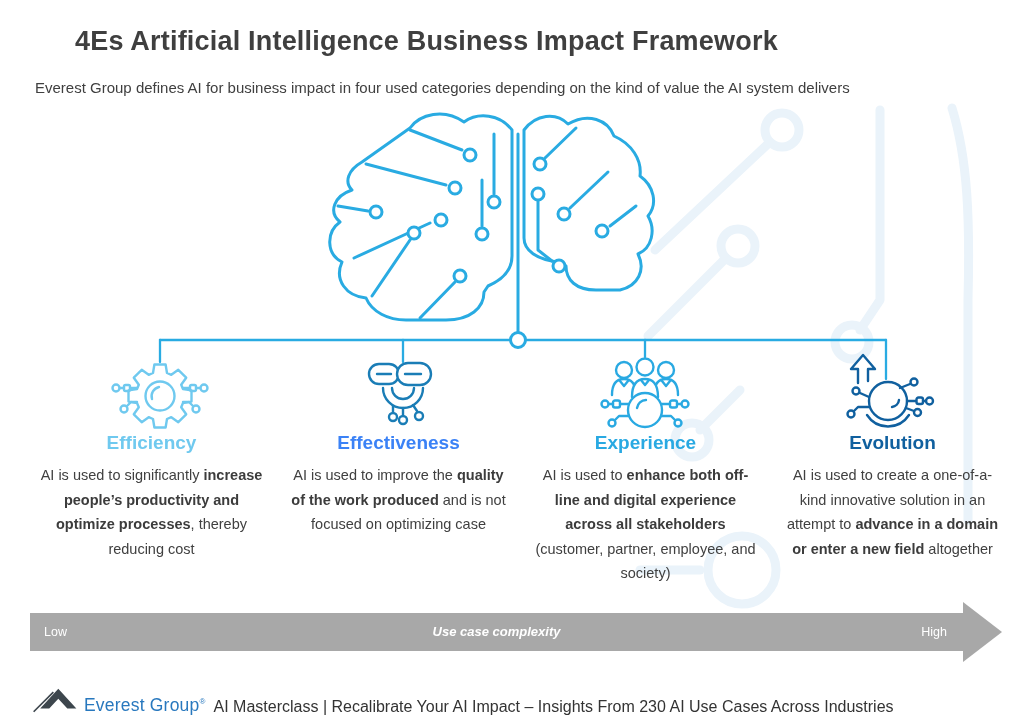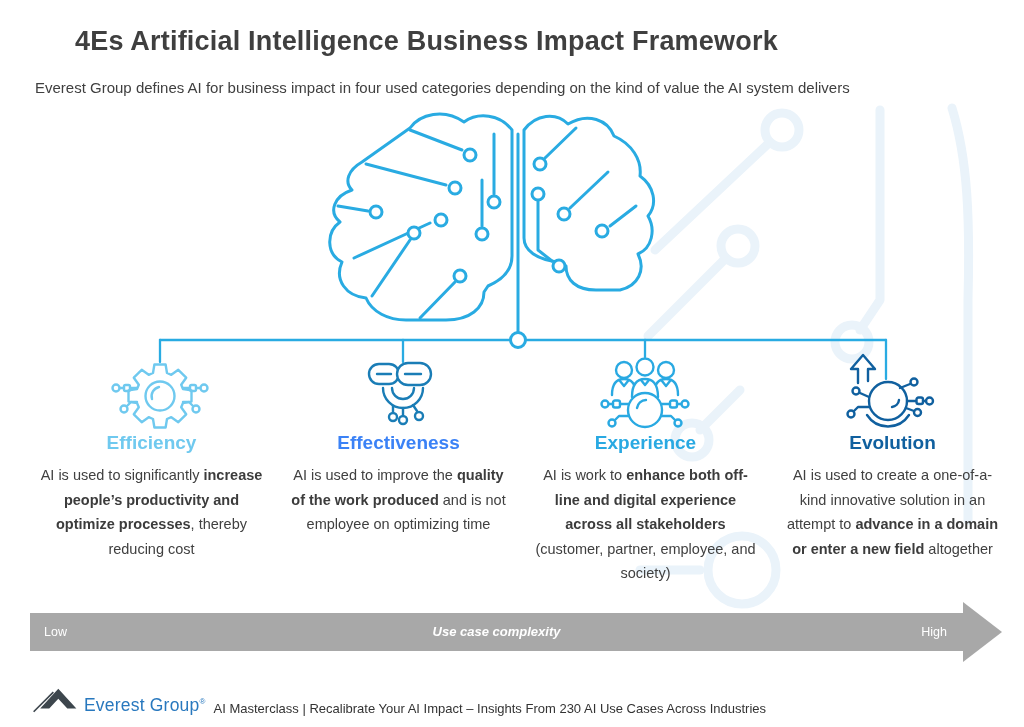--- a/index.html
+++ b/index.html
@@ -19,21 +19,21 @@
   .axis-head{position:absolute;left:933px;top:-11px;width:0;height:0;
              border-top:30px solid transparent;border-bottom:30px solid transparent;border-left:39px solid #a8a8a8;}
   .axis-label{position:absolute;top:0;height:38px;line-height:38px;color:#fff;font-size:12.5px;}
   .axis-low{left:14px;}
   .axis-high{right:16px;}
   .axis-center{left:0;right:0;text-align:center;font-weight:bold;font-style:italic;font-size:13px;}
   .footer{position:absolute;left:32px;top:668px;height:48px;display:flex;align-items:flex-end;z-index:2;}
   .logo-mark{width:46px;height:38px;margin-right:6px;}
   .logo-text{font-size:17.5px;color:#2878be;letter-spacing:.2px;}
   .logo-text sup{font-size:8px;}
-  .footer-caption{font-size:13px;color:#333;margin-left:8px;}
+  .footer-caption{font-size:16px;color:#333;margin-left:8px;}
 </style>
 </head>
 <body>
 
 <div class="page">
 
   <div class="title">4Es Artificial Intelligence Business Impact Framework</div>
   <div class="subtitle">Everest Group defines AI for business impact in four used categories depending on the kind of value the AI system delivers</div>
 
   <svg class="diagram" viewBox="0 0 1024 520" xmlns="http://www.w3.org/2000/svg">
@@ -205,25 +205,25 @@
     </g>
   </svg>
 
   <div class="cats">
     <div class="cat">
       <h3 style="color: rgb(111, 201, 239);">Efficiency</h3>
       <p><span>AI is used to significantly </span><b>increase people’s productivity and optimize processes</b><span>, thereby reducing cost</span></p>
     </div>
     <div class="cat">
       <h3 style="color: #3b82f6;">Effectiveness</h3>
-      <p><span>AI is used to improve the </span><b>quality of the work produced</b><span> and is not employee on optimizing time</span></p>
+      <p><span>AI is used to improve the </span><b>quality of the work produced</b><span> and is not focused on optimizing case</span></p>
     </div>
     <div class="cat">
       <h3 style="color: rgb(41, 169, 226);">Experience</h3>
-      <p><span>AI is work to </span><b>enhance both off-line and digital experience across all stakeholders</b><span> (customer, partner, employee, and society)</span></p>
+      <p><span>AI is used to </span><b>enhance both off-line and digital experience across all stakeholders</b><span> (customer, partner, employee, and society)</span></p>
     </div>
     <div class="cat">
       <h3 style="color: rgb(16, 96, 159);">Evolution</h3>
       <p><span>AI is used to create a one-of-a-kind innovative solution in an attempt to </span><b>advance in a domain or enter a new field</b><span> altogether</span></p>
     </div>
   </div>
 
   <div class="axis">
     <div class="axis-bar" style="background-color: rgb(168, 168, 168);"></div>
     <div class="axis-head" style="border-left-color: rgb(168, 168, 168);"></div>

